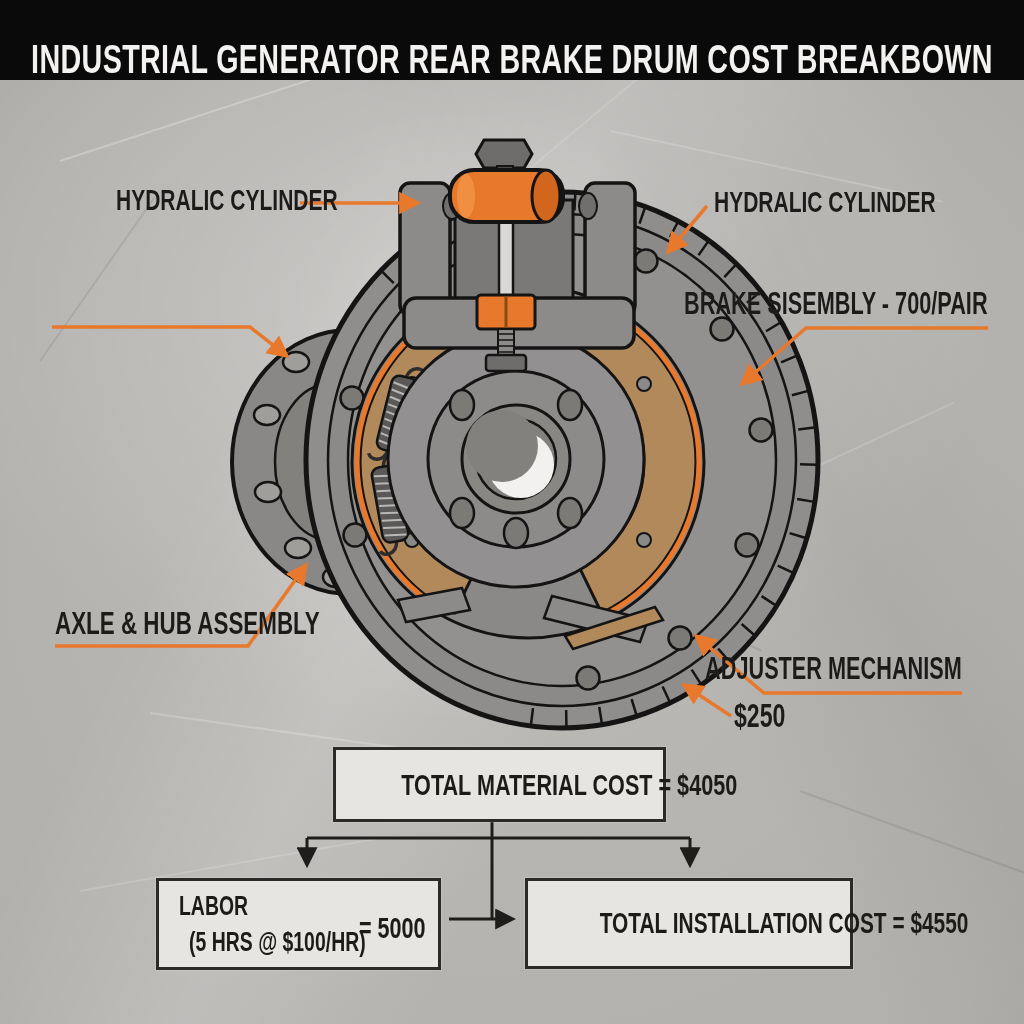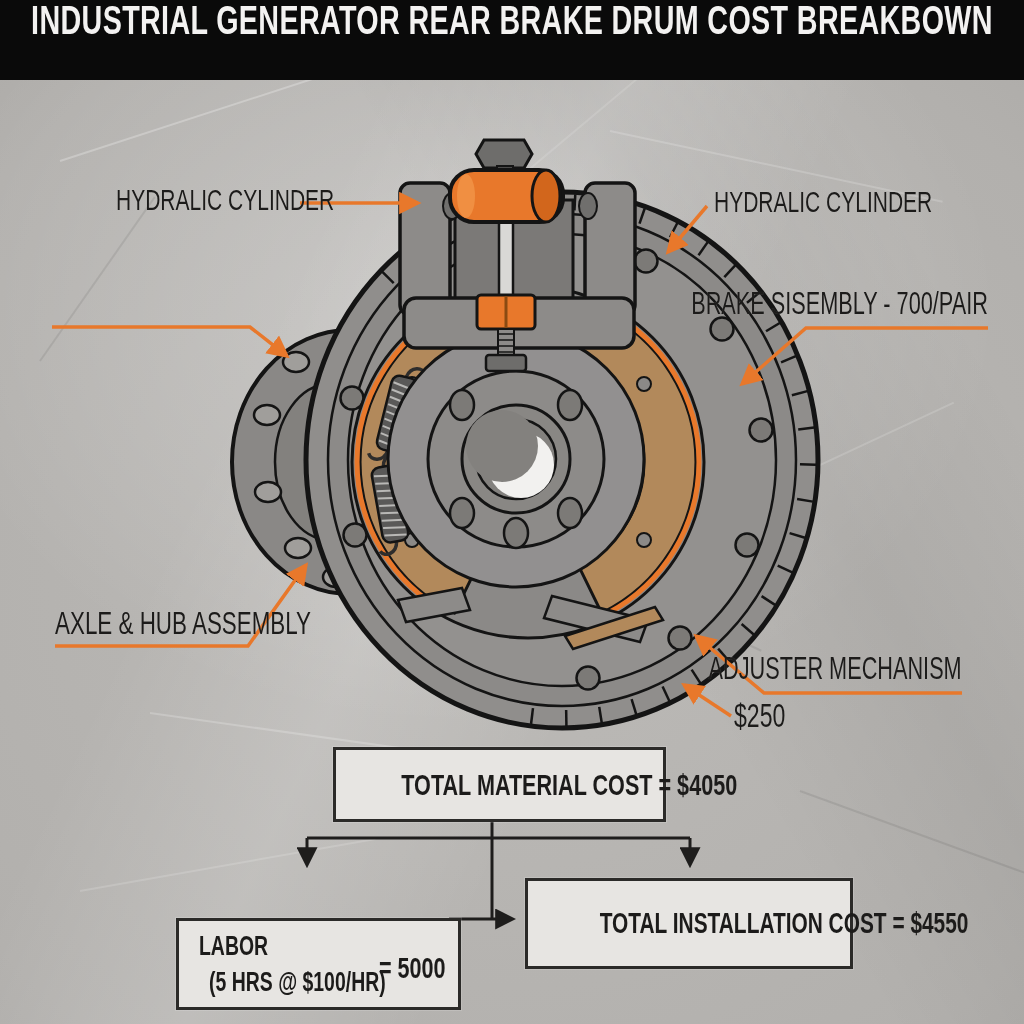--- a/index.html
+++ b/index.html
@@ -13,28 +13,28 @@
   .stage::before{
     content:"";position:absolute;inset:0;
     background:linear-gradient(115deg, transparent 28%, rgba(255,255,255,.16) 44%, transparent 60%),
                linear-gradient(60deg, transparent 55%, rgba(0,0,0,.05) 70%, transparent 85%);
     pointer-events:none;
   }
   .scr{position:absolute;height:2px;background:rgba(255,255,255,.26);transform-origin:left center;}
   .scr.dark{background:rgba(40,40,40,.10);}
   .header{
     position:absolute;left:0;top:0;width:1024px;height:80px;background:#0a0a0a;
-    display:flex;align-items:flex-start;justify-content:center;
+    display:flex;align-items:flex-end;justify-content:center;
   }
   .header .t{
     color:#f3f2f1;font-weight:bold;font-size:41px;line-height:1;white-space:nowrap;
     display:inline-block;transform:scaleX(.70);letter-spacing:.5px;
   }
   .plabel{
-    position:absolute;color:#1c1b1a;font-weight:normal;line-height:1;white-space:nowrap;
+    position:absolute;color:#1c1b1a;font-weight:bold;line-height:1;white-space:nowrap;
     text-shadow:0 0 1px rgba(255,255,255,.25);
   }
   .plabel .c{display:inline-block;transform:scaleX(.70);transform-origin:left center;}
   .plabel.ra .c{transform-origin:right center;}
   .box{
     position:absolute;background:#e7e5e2;border:3px solid #2b2a28;
     box-shadow:0 0 0 1px rgba(255,255,255,.15);
   }
   .box .c{display:inline-block;transform:scaleX(.72);transform-origin:center center;
     font-weight:bold;color:#1c1b1a;line-height:1;white-space:nowrap;}
@@ -286,21 +286,21 @@
     <span class="c">ADJUSTER MECHANISM</span>
   </div>
   <div class="plabel" style="left:734px;top:699px;font-size:33px;">
     <span class="c">$250</span>
   </div>
 
   <div class="box center" style="left:333px;top:747px;width:327px;height:69px;">
     <span class="c" style="font-size:30px;">TOTAL MATERIAL COST = $4050</span>
   </div>
 
-  <div class="box" style="left:176px;top:878px;width:279px;height:86px;margin-top:40px;">
+  <div class="box" style="left:156px;top:878px;width:279px;height:86px;">
     <span class="c" style="position:absolute;left:20px;top:12px;font-size:27px;transform-origin:left center;">LABOR</span>
     <span class="c" style="position:absolute;left:30px;top:48px;font-size:27px;transform-origin:left center;">(5 HRS @ $100/HR)</span>
     <span class="c" style="position:absolute;right:12px;top:32px;font-size:30px;transform-origin:right center;">= 5000</span>
   </div>
 
   <div class="box center" style="left:525px;top:878px;width:322px;height:85px;">
     <span class="c" style="font-size:29px;">TOTAL INSTALLATION COST = $4550</span>
   </div>
 
 </div>

